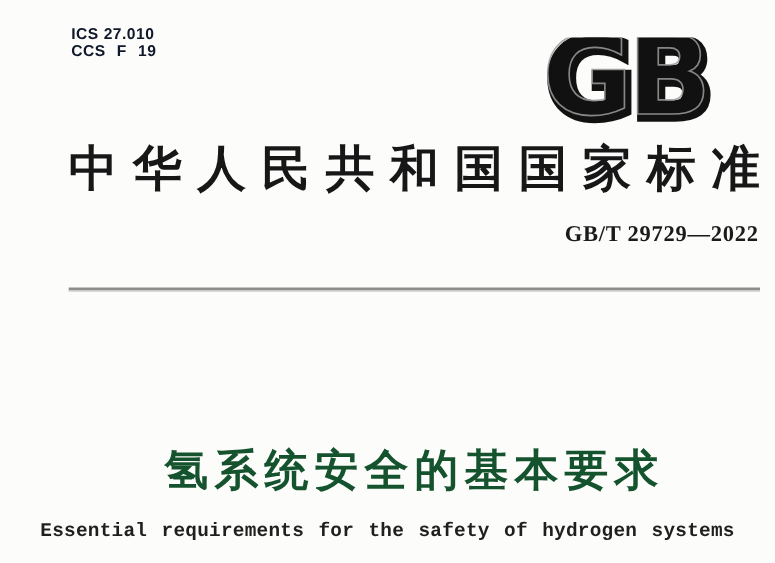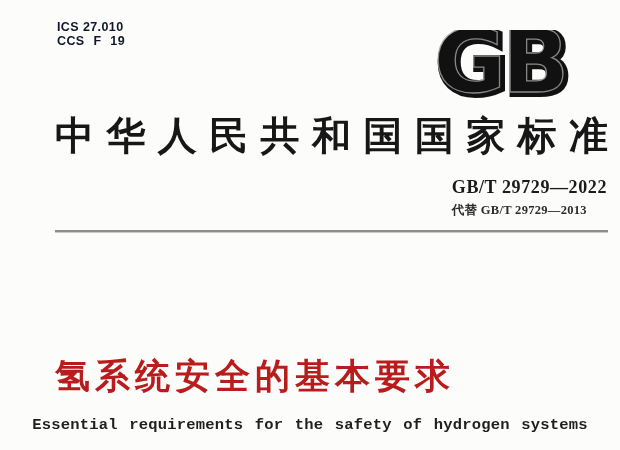--- a/index.html
+++ b/index.html
@@ -72,20 +72,21 @@
     line-height: 44px;
     color: #171717;
     white-space: nowrap;
   }
 
   
   .std-block {
     position: absolute;
     right: 13px;
     top: 177px;
+    text-align: right;
     font-family: "Liberation Serif", "DejaVu Serif", serif;
     color: #1b1b1b;
   }
   .std-number {
     font-size: 18px;
     font-weight: bold;
     letter-spacing: 0.6px;
   }
   .std-replaces {
     margin-top: 4px;
@@ -105,26 +106,26 @@
     background: #8d8d8d;
     border-bottom: 1px solid #c9c9c9;
   }
 
   
   .title-cn {
     position: absolute;
     left: 55px;
     top: 353px;
     width: 553px;
-    text-align: left;
+    text-align: center;
     font-family: "DejaVu Sans", "Liberation Sans", sans-serif;
     font-weight: 600;
     font-size: 35px;
     letter-spacing: 5px;
-    color: #b91c1c;
+    color: #14532d;
     white-space: nowrap;
   }
 
   
   .title-en {
     position: absolute;
     left: 0;
     top: 416px;
     width: 620px;
     text-align: center;
@@ -161,21 +162,20 @@
       <span>和</span>
       <span>国</span>
       <span>国</span>
       <span>家</span>
       <span>标</span>
       <span>准</span>
     </div>
 
   <div class="std-block">
     <div class="std-number">GB/T 29729—2022</div>
-    <div class="std-replaces">代替 GB/T 29729—2013</div>
   </div>
 
   <div class="divider"></div>
 
   <div class="title-cn">氢系统安全的基本要求</div>
 
   <div class="title-en">Essential requirements for the safety of hydrogen systems</div>
 
 </div>
 

